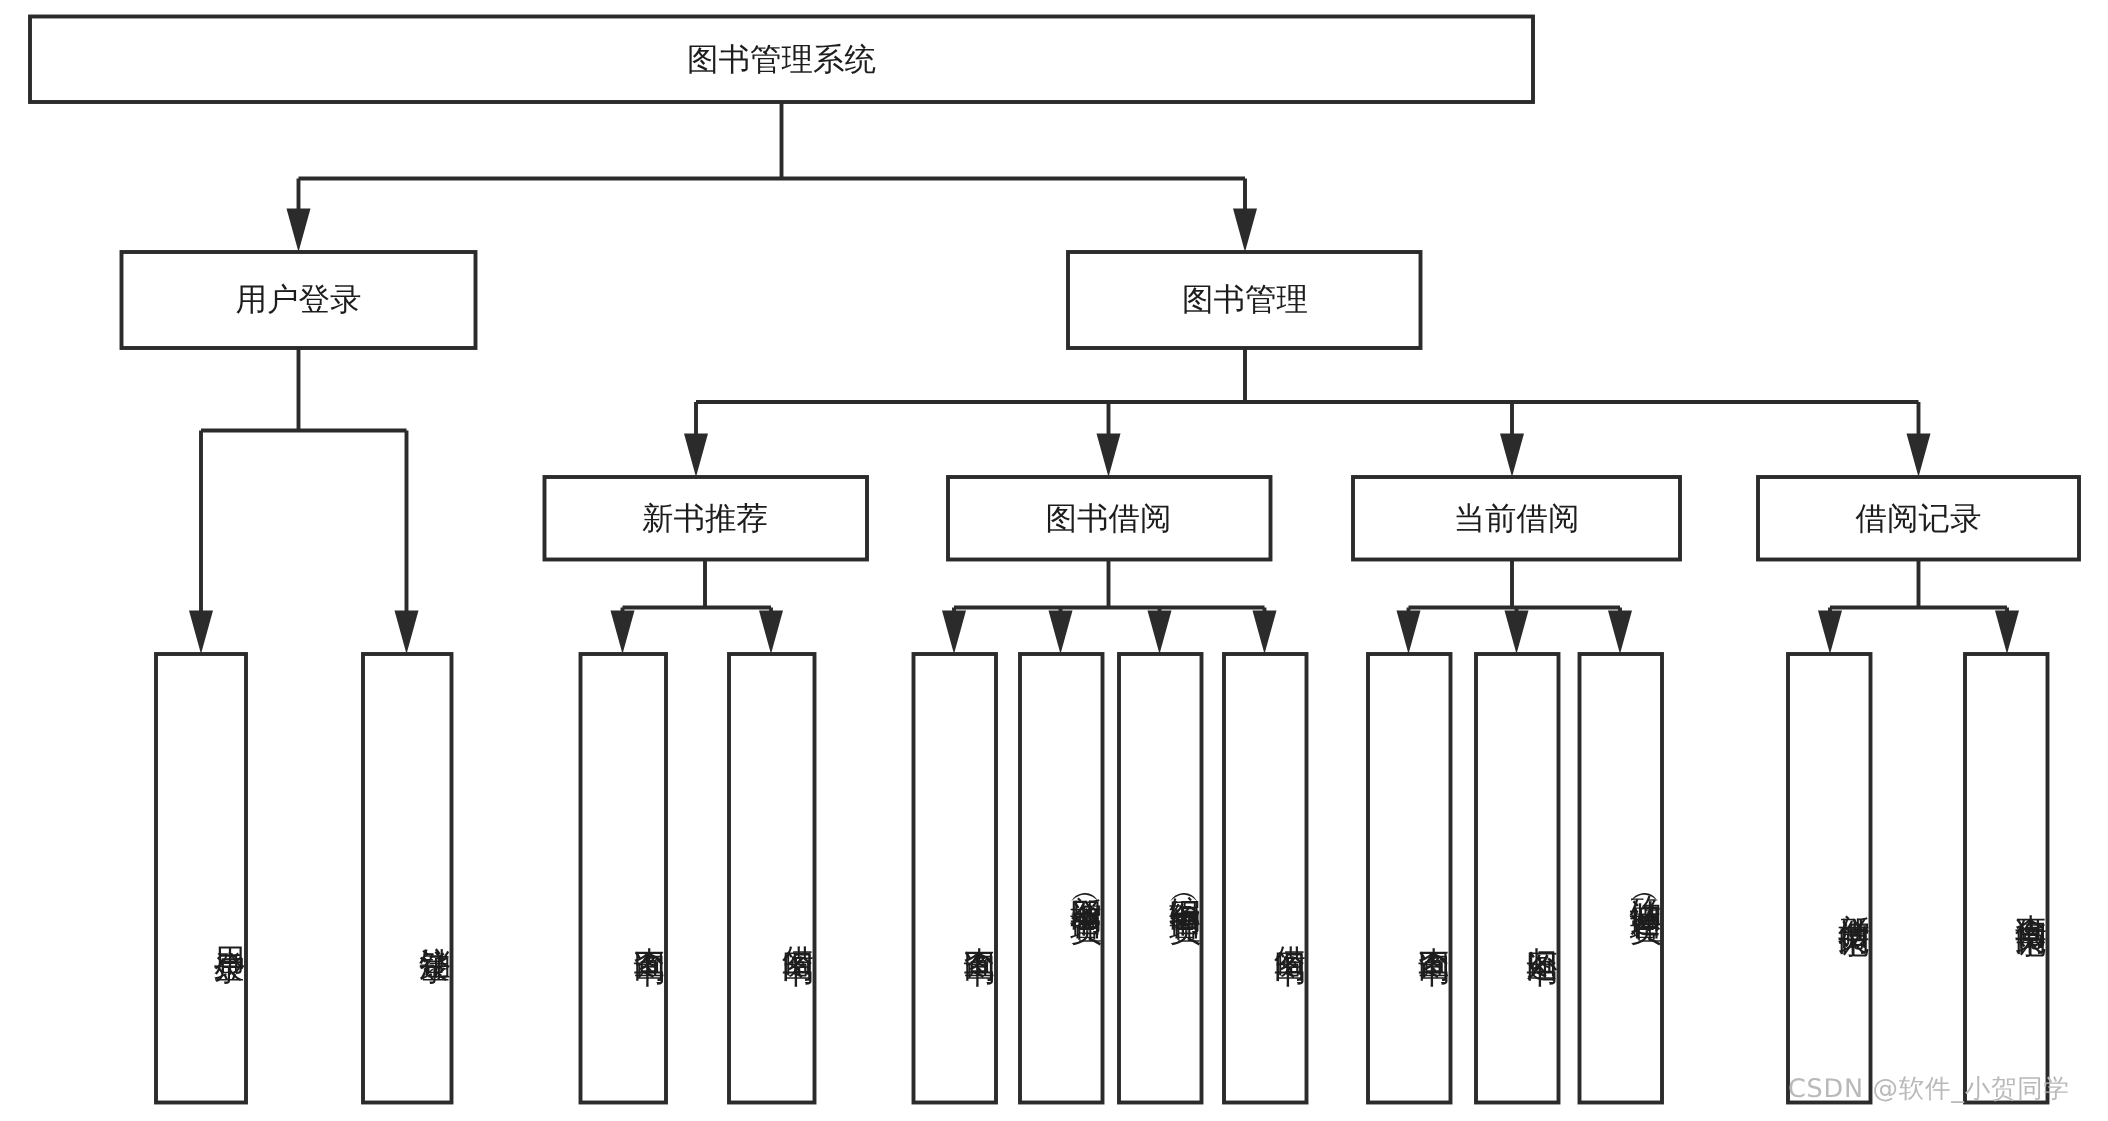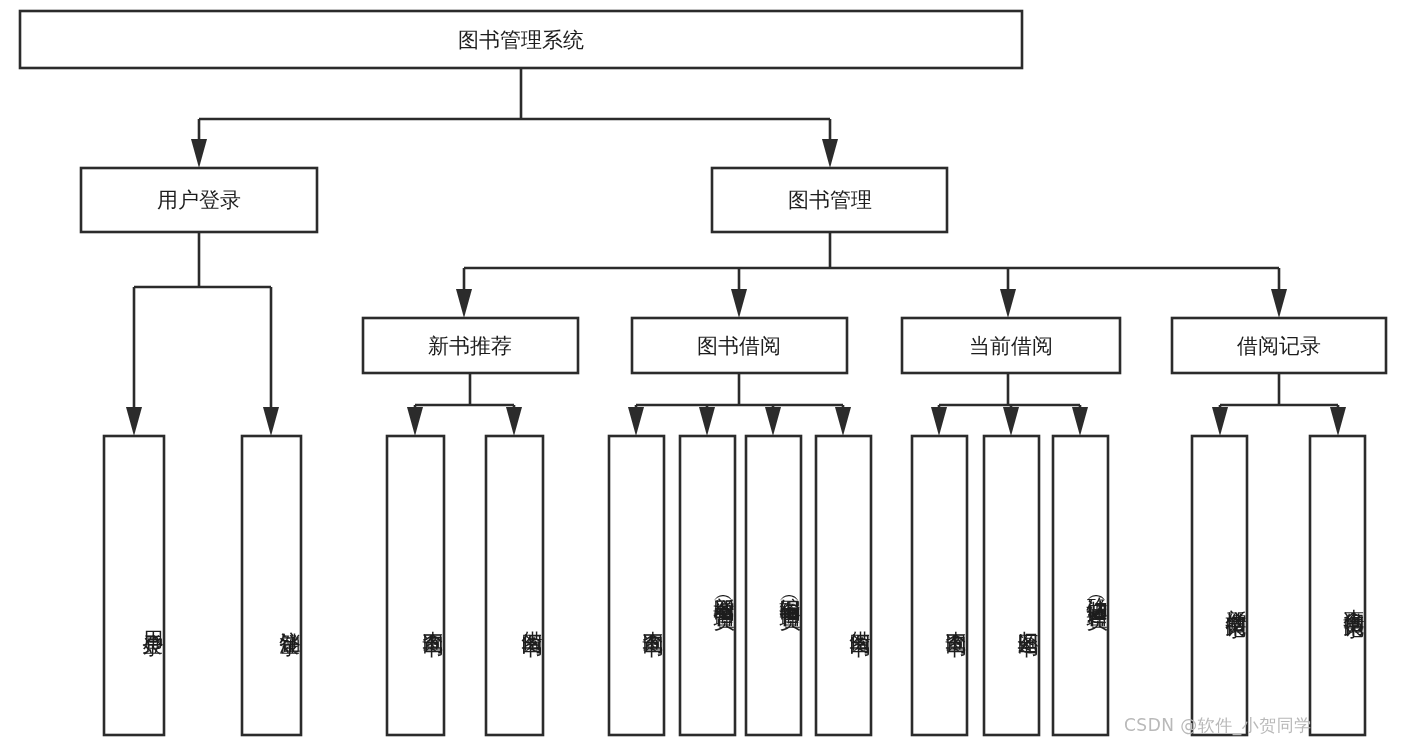--- a/index.html
+++ b/index.html
@@ -209,15 +209,15 @@
   <div class="leaf-label" style="left:609px; top:500px; width:55px; height:235px;">查询图书</div>
   <div class="leaf-label" style="left:680px; top:443px; width:55px; height:292px;">新增图书（管理员）</div>
   <div class="leaf-label" style="left:746px; top:443px; width:55px; height:292px;">编辑图书（管理员）</div>
   <div class="leaf-label" style="left:816px; top:500px; width:55px; height:235px;">借阅图书</div>
   <div class="leaf-label" style="left:912px; top:500px; width:55px; height:235px;">查询图书</div>
   <div class="leaf-label" style="left:984px; top:500px; width:55px; height:235px;">归还图书</div>
   <div class="leaf-label" style="left:1053px; top:443px; width:55px; height:292px;">确认归还（管理员）</div>
   <div class="leaf-label" style="left:1192px; top:460px; width:55px; height:275px;">新增借阅记录</div>
   <div class="leaf-label" style="left:1310px; top:460px; width:55px; height:275px;">查询借阅记录</div>
 
-  <div class="watermark" style="left:1124px; top:714px;">CSDN @软件_小贺同学</div>
+  <div class="watermark" style="left:1192px; top:714px;">CSDN @软件_小贺同学</div>
 
 </div>
 
 </body></html>

